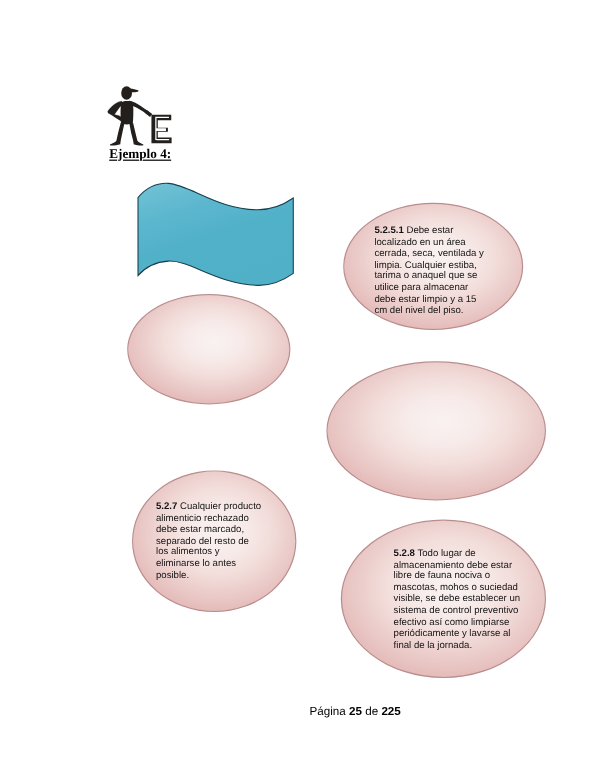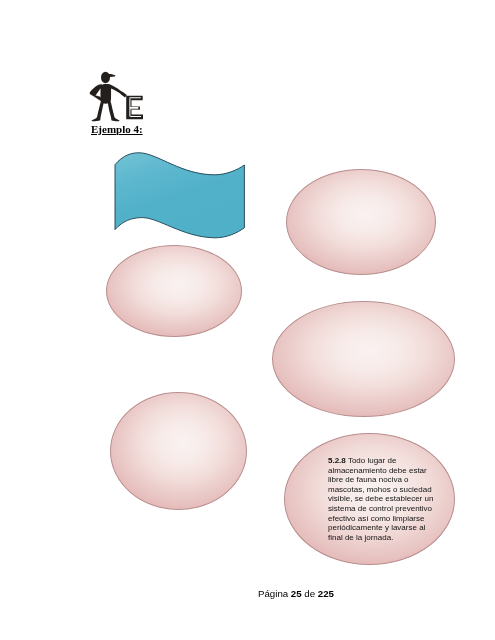--- a/index.html
+++ b/index.html
@@ -90,26 +90,28 @@
           <stop offset="100%" stop-color="#4fb0c8"></stop>
         </linearGradient>
       </defs>
       <path d="M3,16.7 C11,7 20,4.4 28.3,4.8 C46,5.8 70,27 103,26.8
                C115,26.7 126,21.5 132.4,17
                L132.4,79.8 C126,84.4 115,90 103,89.8 C70,89.4 46,68.5 28.3,69.6
                C20,70.1 11,72.5 3,81.6 Z" fill="url(#wavegrad)" stroke="#17404f" stroke-width="0.9"></path>
     </svg>
   </div>
   <div class="ellipse" id="e1"></div>
+  <div class="etext" id="t1"><b>5.2.5.1</b> <span>Debe estar localizado en un área cerrada, seca, ventilada y limpia. Cualquier estiba, tarima o anaquel que se utilice para almacenar debe estar limpio y a 15 cm del nivel del piso.</span></div>
 
   <div class="ellipse" id="e2"></div>
 
   <div class="ellipse" id="e3"></div>
 
   <div class="ellipse" id="e4"></div>
+  <div class="etext" id="t4"><b>5.2.7</b> <span>Cualquier producto alimenticio rechazado debe estar marcado, separado del resto de los alimentos y eliminarse lo antes posible.</span></div>
 
   <div class="ellipse" id="e5"></div>
   <div class="etext" id="t5"><b>5.2.8</b> <span>Todo lugar de almacenamiento debe estar libre de fauna nociva o mascotas, mohos o suciedad visible, se debe establecer un sistema de control preventivo efectivo así como limpiarse periódicamente y lavarse al final de la jornada.</span></div>
 
   <div id="footer">
      <span>Página </span><b>25</b><span> de </span><b>225</b>
   </div>
 </div>
 
 </body></html>

